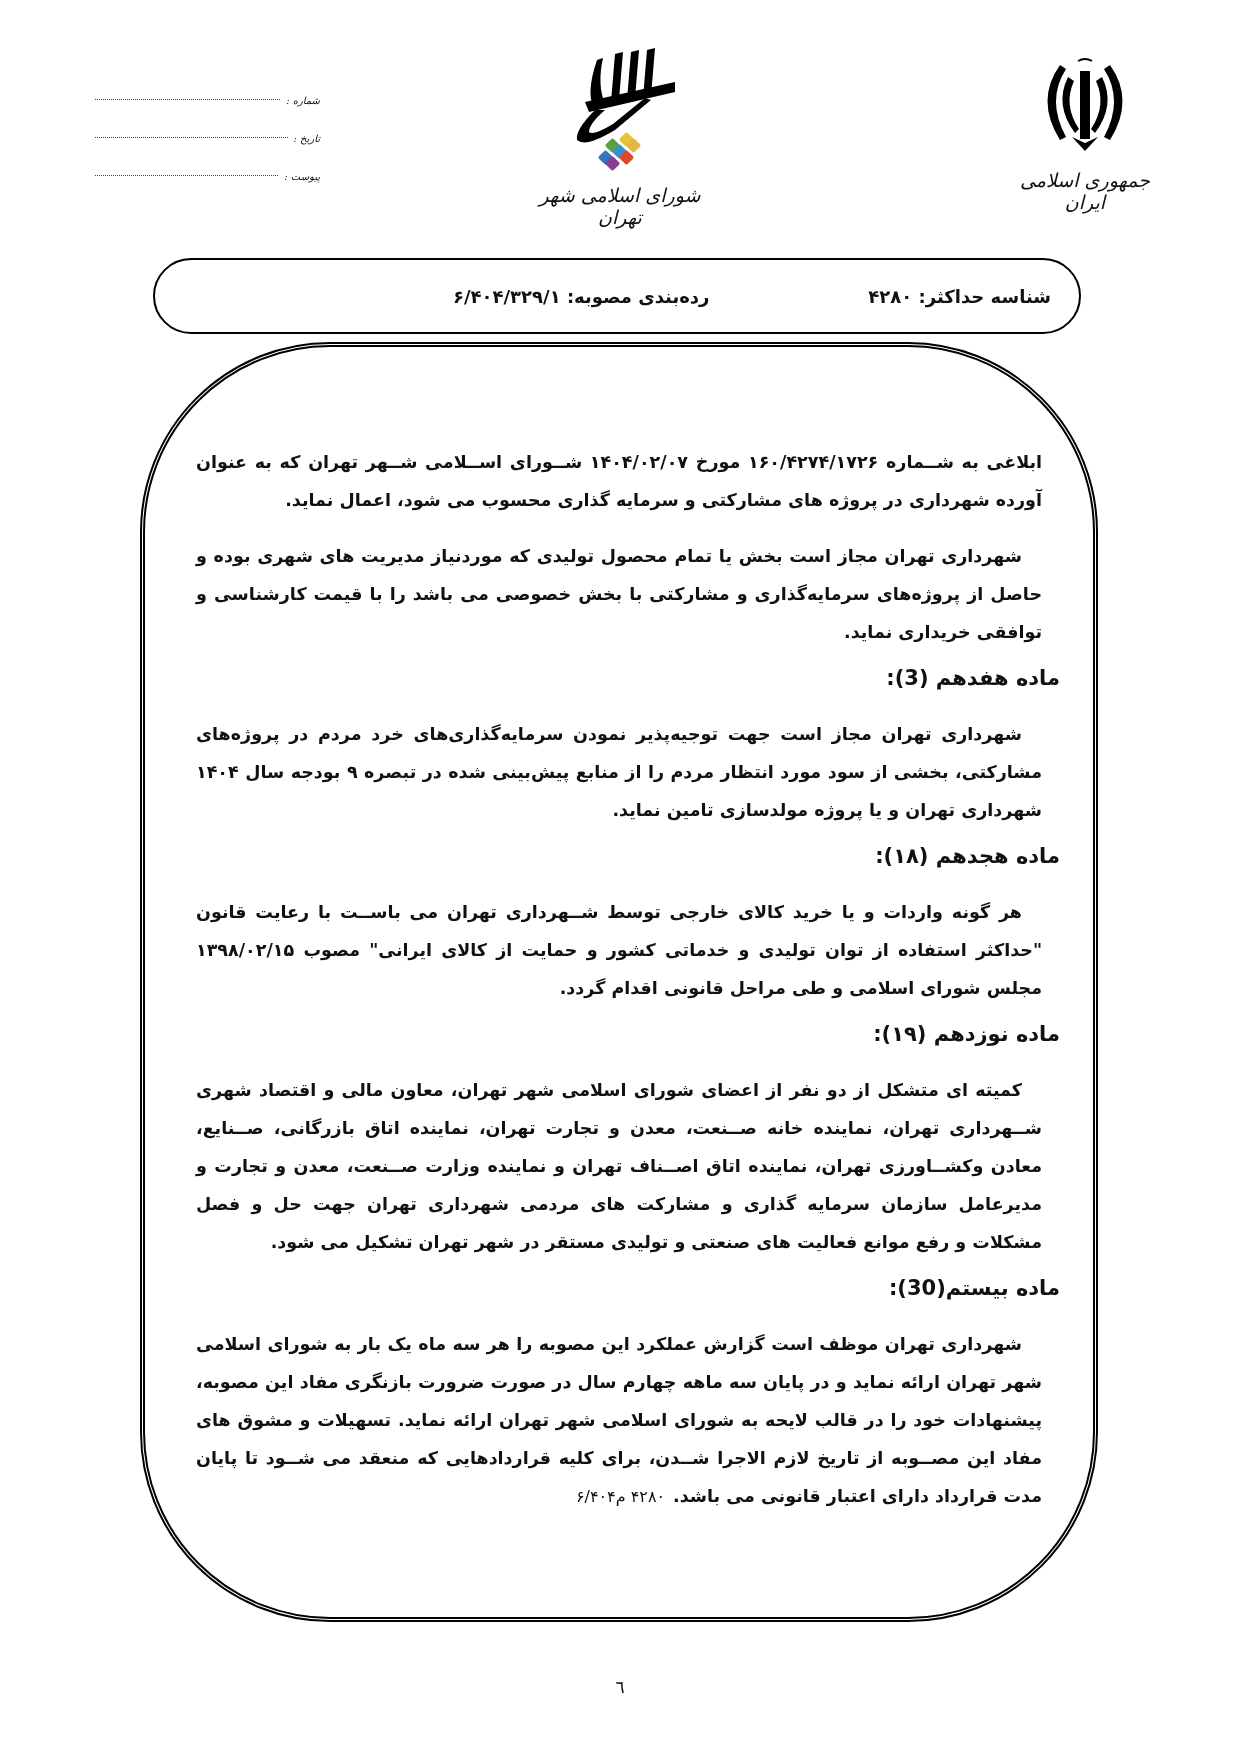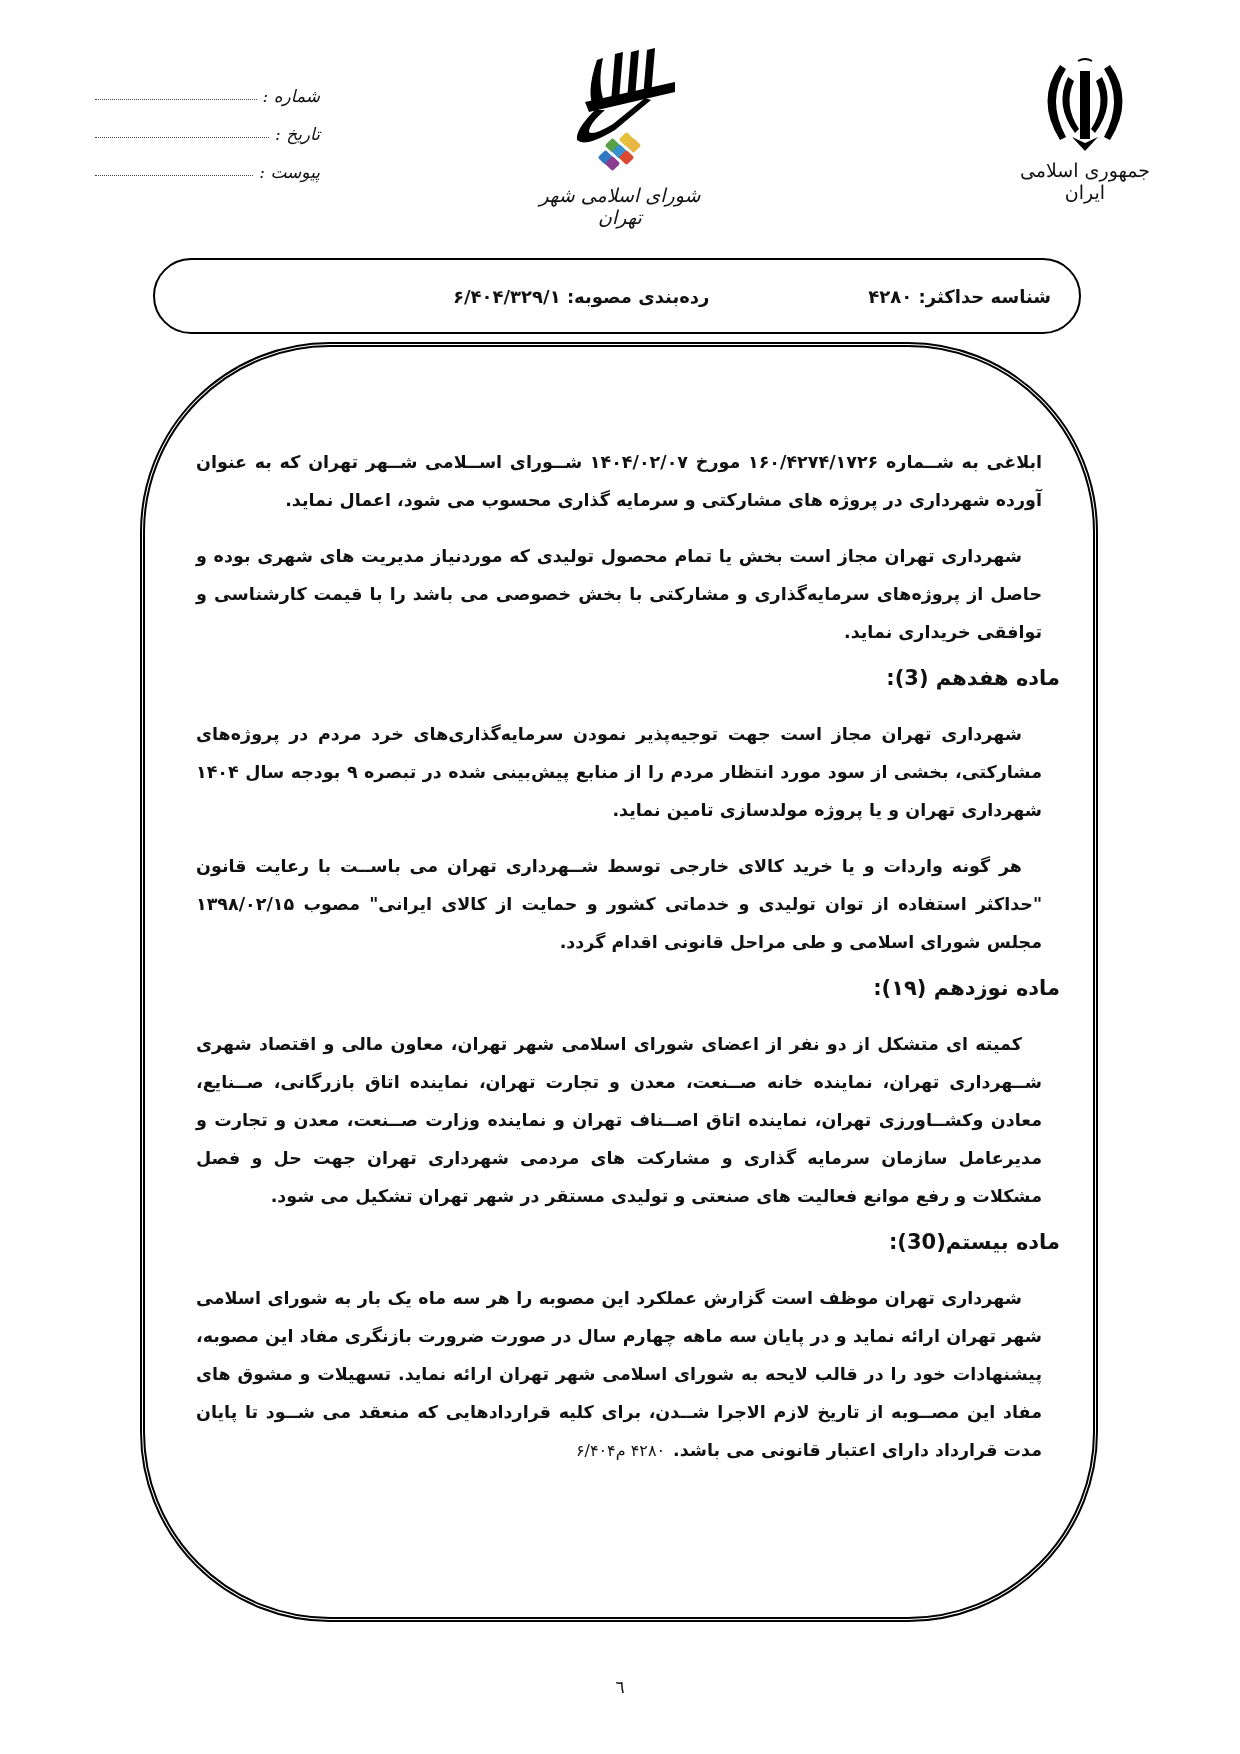--- a/index.html
+++ b/index.html
@@ -3,32 +3,32 @@
 <meta charset="utf-8">
 <style>
   html, body { margin: 0; padding: 0; background: #ffffff; }
   body {
     width: 1240px; height: 1754px; position: relative; overflow: hidden;
     font-family: "DejaVu Sans", sans-serif; color: #111;
   }
 
   
   .fields { position: absolute; left: 95px; top: 68px; width: 225px; direction: rtl; }
-  .field { display: flex; align-items: flex-end; height: 38px; font-size: 17px; font-style: italic; }
+  .field { display: flex; align-items: flex-end; height: 38px; font-size: 10px; font-style: italic; }
   .field .lbl { white-space: nowrap; font-family: "DejaVu Serif", serif; }
   .field .dots { flex: 1; border-bottom: 1.5px dotted #444; margin-right: 6px; height: 1px; margin-bottom: 6px; }
 
   
   .council { position: absolute; left: 530px; top: 40px; width: 180px; height: 200px; text-align: center; }
   .council svg { display: block; margin: 0 auto; }
   .council .council-name { font-family: "DejaVu Serif", serif; font-style: italic; font-size: 19px; margin-top: 4px; }
 
   
   .emblem { position: absolute; left: 1000px; top: 55px; width: 170px; text-align: center; }
-  .emblem .country { font-family: "DejaVu Serif", serif; font-size: 19px; }
+  .emblem .country { font-family: "DejaVu Serif", serif; font-style: italic; font-size: 19px; margin-top: 10px; }
 
   
   .infobar {
     position: absolute; left: 153px; top: 258px; width: 928px; height: 76px;
     border: 2px solid #000; border-radius: 42px; box-sizing: border-box;
     display: flex; align-items: center; justify-content: space-between; padding: 0 28px;
     font-weight: bold; font-size: 18px;
   }
 
   
@@ -117,20 +117,21 @@
 <div class="frame"></div>
 
 <div class="content">
   <p class="intro">ابلاغی به شــماره ۱۶۰/۴۲۷۴/۱۷۲۶ مورخ ۱۴۰۴/۰۲/۰۷ شــورای اســلامی شــهر تهران که به عنوان آورده شهرداری در پروژه های مشارکتی و سرمایه گذاری محسوب می شود، اعمال نماید.</p>
 
   <p class="article-body">شهرداری تهران مجاز است بخش یا تمام محصول تولیدی که موردنیاز مدیریت های شهری بوده و حاصل از پروژه‌های سرمایه‌گذاری و مشارکتی با بخش خصوصی می باشد را با قیمت کارشناسی و توافقی خریداری نماید.</p>
 
   <div class="article-title">ماده هفدهم (3):</div>
   <p class="article-body">شهرداری تهران مجاز است جهت توجیه‌پذیر نمودن سرمایه‌گذاری‌های خرد مردم در پروژه‌های مشارکتی، بخشی از سود مورد انتظار مردم را از منابع پیش‌بینی شده در تبصره ۹ بودجه سال ۱۴۰۴ شهرداری تهران و یا پروژه مولدسازی تامین نماید.</p>
 
+  <div class="article-title">ماده هجدهم (۱۸):</div>
   <p class="article-body">هر گونه واردات و یا خرید کالای خارجی توسط شــهرداری تهران می باســت با رعایت قانون "حداکثر استفاده از توان تولیدی و خدماتی کشور و حمایت از کالای ایرانی" مصوب ۱۳۹۸/۰۲/۱۵ مجلس شورای اسلامی و طی مراحل قانونی اقدام گردد.</p>
 
   <div class="article-title">ماده نوزدهم (۱۹):</div>
   <p class="article-body">کمیته ای متشکل از دو نفر از اعضای شورای اسلامی شهر تهران، معاون مالی و اقتصاد شهری شــهرداری تهران، نماینده خانه صــنعت، معدن و تجارت تهران، نماینده اتاق بازرگانی، صــنایع، معادن وکشــاورزی تهران، نماینده اتاق اصــناف تهران و نماینده وزارت صــنعت، معدن و تجارت و مدیرعامل سازمان سرمایه گذاری و مشارکت های مردمی شهرداری تهران جهت حل و فصل مشکلات و رفع موانع فعالیت های صنعتی و تولیدی مستقر در شهر تهران تشکیل می شود.</p>
 
   <div class="article-title">ماده بیستم(30):</div>
   <p class="article-body"><span>شهرداری تهران موظف است گزارش عملکرد این مصوبه را هر سه ماه یک بار به شورای اسلامی شهر تهران ارائه نماید و در پایان سه ماهه چهارم سال در صورت ضرورت بازنگری مفاد این مصوبه، پیشنهادات خود را در قالب لایحه به شورای اسلامی شهر تهران ارائه نماید. تسهیلات و مشوق های مفاد این مصــوبه از تاریخ لازم الاجرا شــدن، برای کلیه قراردادهایی که منعقد می شــود تا پایان مدت قرارداد دارای اعتبار قانونی می باشد.</span><span class="ref">۴۲۸۰ م۶/۴۰۴</span></p>
 </div>
 
 <div class="page-number">٦</div>

